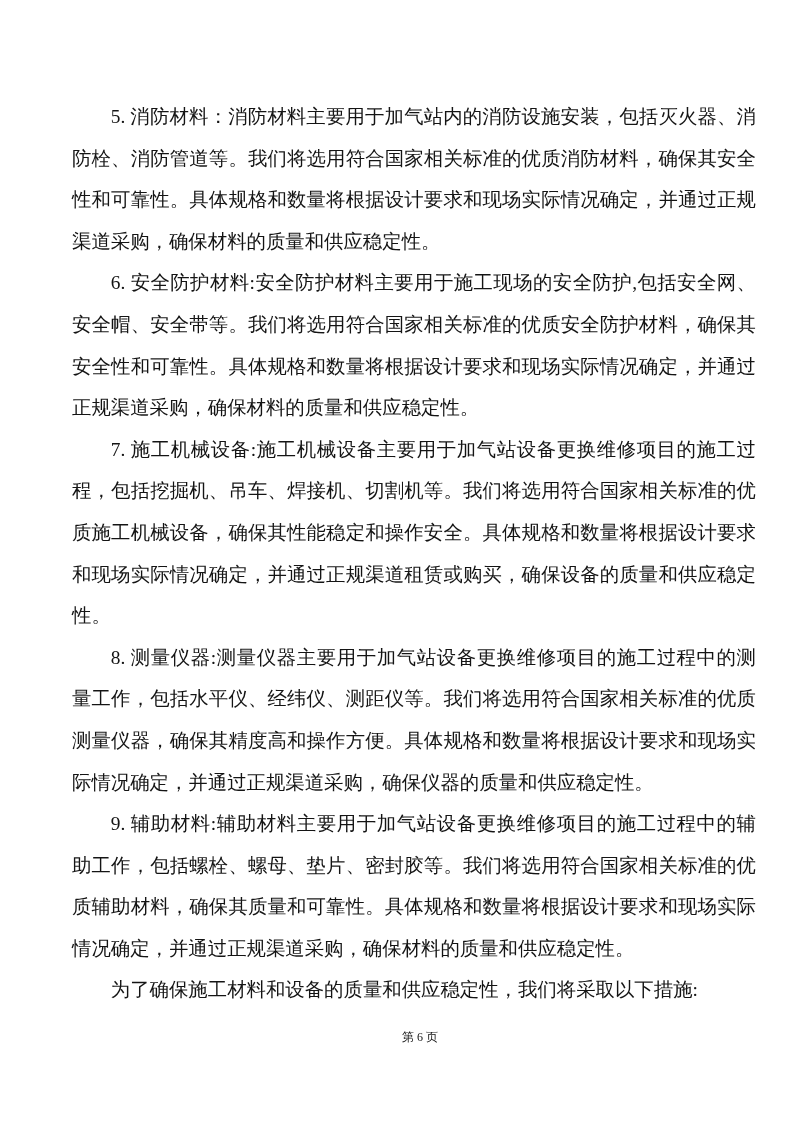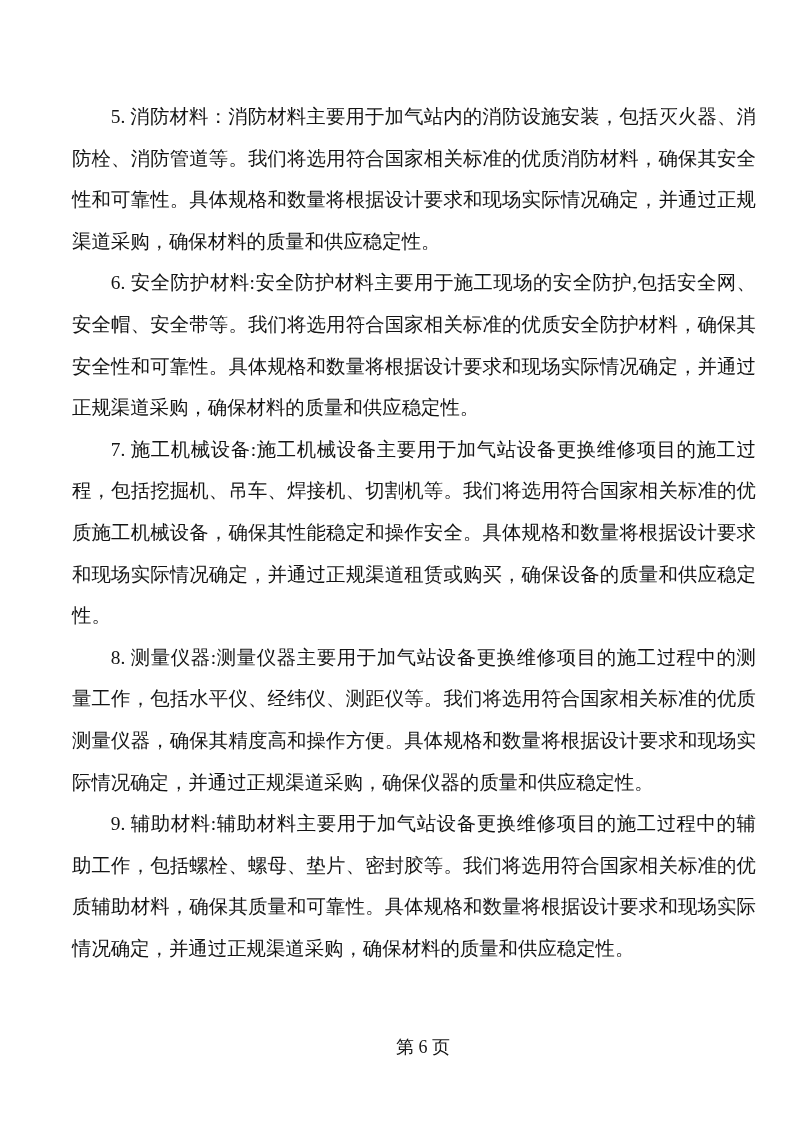--- a/index.html
+++ b/index.html
@@ -31,33 +31,34 @@
     color: #141414;
     word-break: normal;
   }
   .footer {
     position: absolute;
     left: 72px;
     top: 1014px;
     width: 684px;
     text-align: center;
     font-family: "Liberation Serif", "DejaVu Serif", serif;
-    font-size: 18px;
+    font-size: 12px;
     color: #141414;
     white-space: pre;
   }
 </style>
 </head>
 <body>
 
 <div class="page">
   <div class="content">
     <p>5. 消防材料：消防材料主要用于加气站内的消防设施安装，包括灭火器、消防栓、消防管道等。我们将选用符合国家相关标准的优质消防材料，确保其安全性和可靠性。具体规格和数量将根据设计要求和现场实际情况确定，并通过正规渠道采购，确保材料的质量和供应稳定性。</p>
     <p>6. 安全防护材料:安全防护材料主要用于施工现场的安全防护,包括安全网、安全帽、安全带等。我们将选用符合国家相关标准的优质安全防护材料，确保其安全性和可靠性。具体规格和数量将根据设计要求和现场实际情况确定，并通过正规渠道采购，确保材料的质量和供应稳定性。</p>
     <p>7. 施工机械设备:施工机械设备主要用于加气站设备更换维修项目的施工过程，包括挖掘机、吊车、焊接机、切割机等。我们将选用符合国家相关标准的优质施工机械设备，确保其性能稳定和操作安全。具体规格和数量将根据设计要求和现场实际情况确定，并通过正规渠道租赁或购买，确保设备的质量和供应稳定性。</p>
     <p>8. 测量仪器:测量仪器主要用于加气站设备更换维修项目的施工过程中的测量工作，包括水平仪、经纬仪、测距仪等。我们将选用符合国家相关标准的优质测量仪器，确保其精度高和操作方便。具体规格和数量将根据设计要求和现场实际情况确定，并通过正规渠道采购，确保仪器的质量和供应稳定性。</p>
     <p>9. 辅助材料:辅助材料主要用于加气站设备更换维修项目的施工过程中的辅助工作，包括螺栓、螺母、垫片、密封胶等。我们将选用符合国家相关标准的优质辅助材料，确保其质量和可靠性。具体规格和数量将根据设计要求和现场实际情况确定，并通过正规渠道采购，确保材料的质量和供应稳定性。</p>
+    <p>为了确保施工材料和设备的质量和供应稳定性，我们将采取以下措施:</p>
   </div>
 
   <div class="footer">
     <span>第 6 页</span>
   </div>
 </div>
 
 </body></html>

